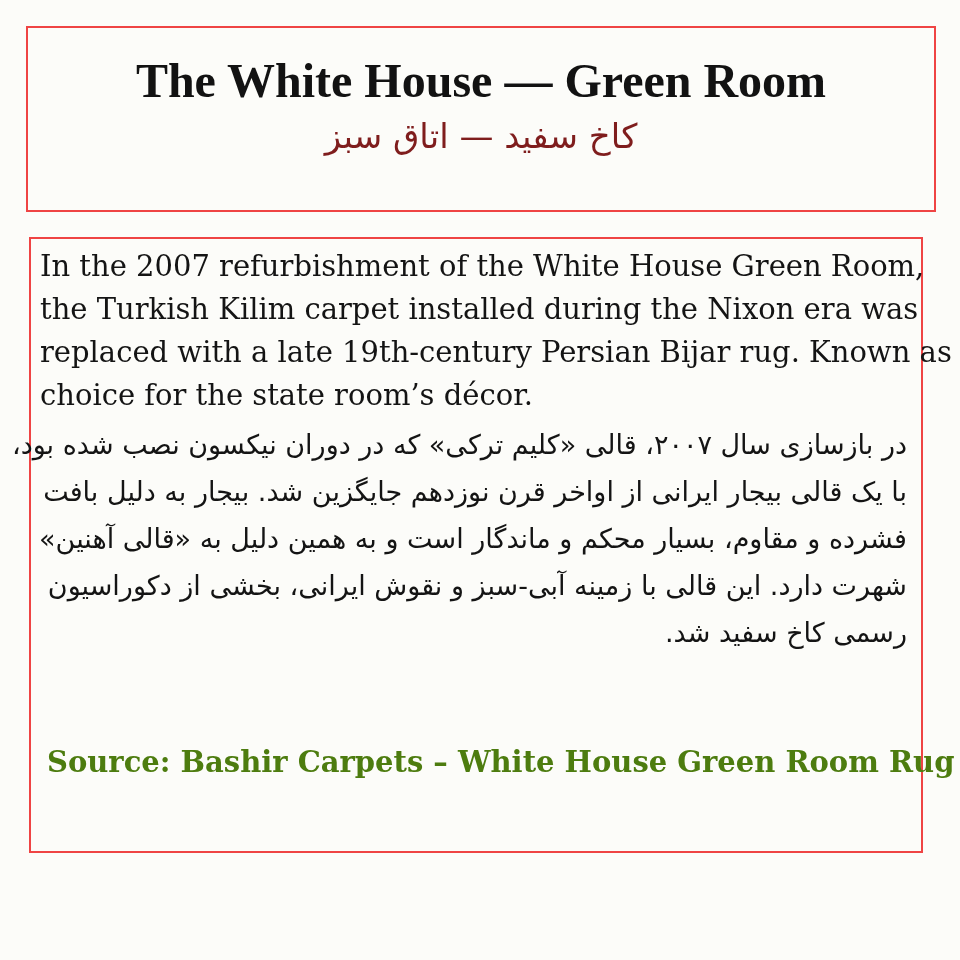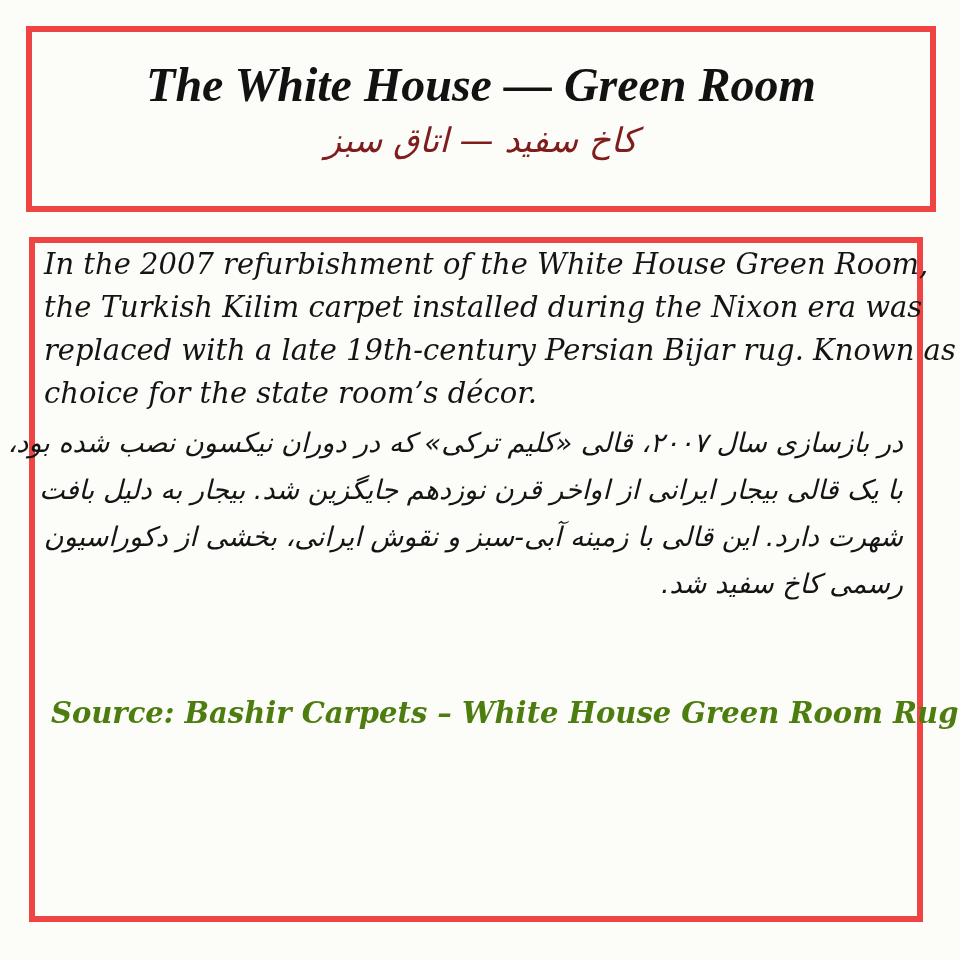--- a/index.html
+++ b/index.html
@@ -15,23 +15,22 @@
     overflow: hidden;
   }
   .page {
     position: relative;
     width: 960px;
     height: 960px;
   }
   .card {
     position: absolute;
     box-sizing: border-box;
-    border: 6px solid #ef4444;
+    border: 2px solid #ef4444;
     background: transparent;
-    font-style: italic;
   }
   .header-card {
     left: 26px;
     top: 26px;
     width: 910px;
     height: 186px;
     text-align: center;
   }
   .title-en {
     margin: 26px 0 0 0;
@@ -47,22 +46,22 @@
     font-family: "DejaVu Sans", sans-serif;
     font-weight: 400;
     font-size: 34px;
     line-height: 50px;
     color: #7f1d1d;
   }
   .content-card {
     left: 29px;
     top: 237px;
     width: 894px;
-    height: 685px;
-    padding: 0 14px 0 9px;
+    height: 616px;
+    padding: 6px 14px 0 9px;
   }
   .para-en {
     margin: 0;
   }
   .para-en .line {
     font-family: "DejaVu Serif", "Liberation Serif", serif;
     font-size: 29px;
     line-height: 43px;
     white-space: nowrap;
     color: #141414;
@@ -105,20 +104,21 @@
     <div class="para-en" lang="en">
       <div class="line">In the 2007 refurbishment of the White House Green Room,</div>
       <div class="line">the Turkish Kilim carpet installed during the Nixon era was</div>
       <div class="line">replaced with a late 19th-century Persian Bijar rug. Known as</div>
       <div class="line">choice for the state room’s décor.</div>
     </div>
 
     <div class="para-fa" dir="rtl" lang="fa">
       <div class="line">در بازسازی سال ۲۰۰۷، قالی «کلیم ترکی» که در دوران نیکسون نصب شده بود،</div>
       <div class="line">با یک قالی بیجار ایرانی از اواخر قرن نوزدهم جایگزین شد. بیجار به دلیل بافت</div>
+      <div class="line">فشرده و مقاوم، بسیار محکم و ماندگار است و به همین دلیل به «قالی آهنین»</div>
       <div class="line">شهرت دارد. این قالی با زمینه آبی-سبز و نقوش ایرانی، بخشی از دکوراسیون</div>
       <div class="line">رسمی کاخ سفید شد.</div>
     </div>
 
     <p class="source-line">Source: Bashir Carpets – White House Green Room Rug</p>
 
   </main>
 
 </div>
 

